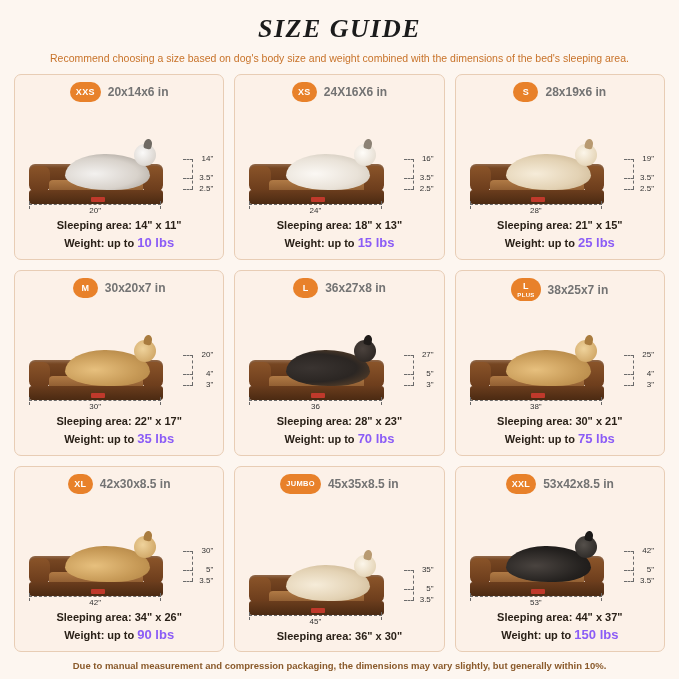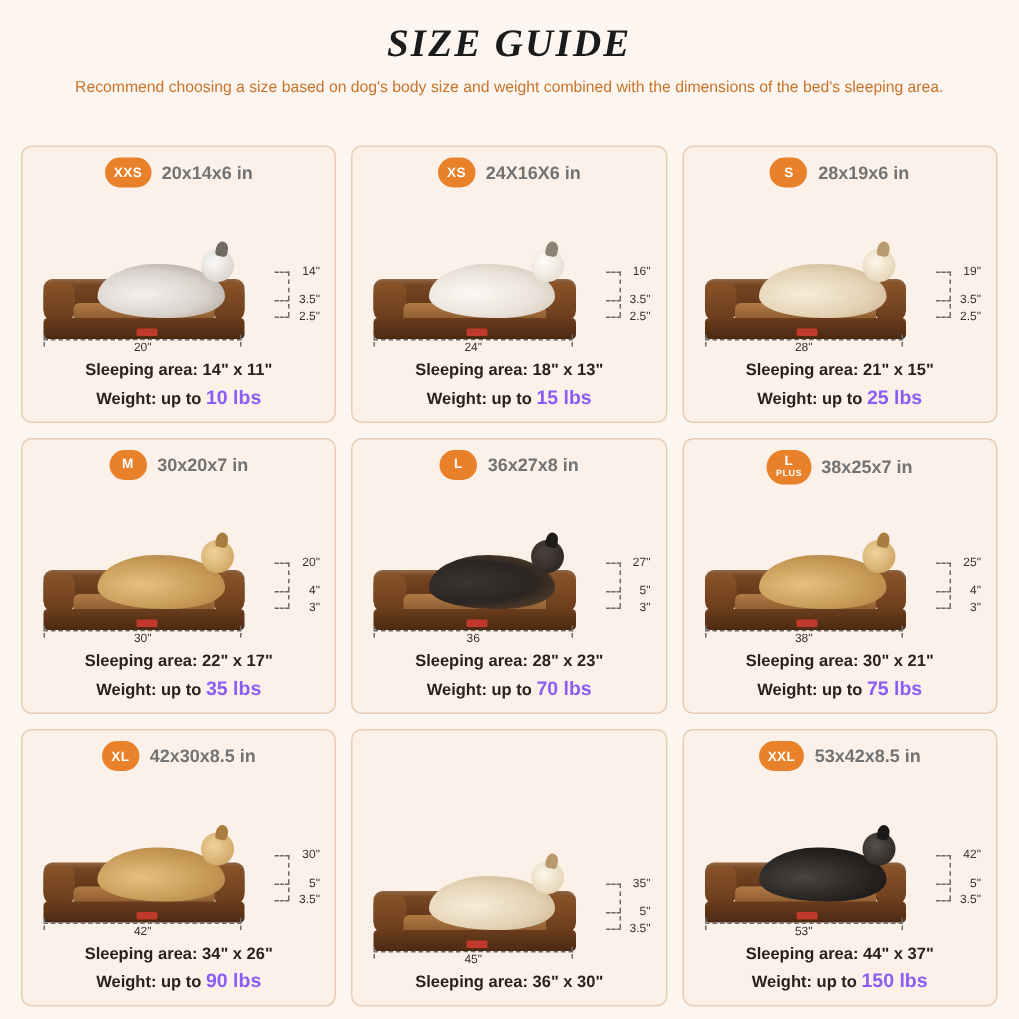--- a/index.html
+++ b/index.html
@@ -30,21 +30,20 @@
     color: #c8732a;
     margin-bottom: 10px;
   }
 
   .grid {
     flex: 1;
     display: grid;
     grid-template-columns: repeat(3, 1fr);
     grid-template-rows: repeat(3, 1fr);
     gap: 10px;
-    margin-top: 23px;
   }
 
   .card {
     background: #fcf1e8;
     border: 1px solid #e8cdb5;
     border-radius: 7px;
     padding: 7px 8px 6px 8px;
     display:flex; flex-direction:column;
     position: relative;
   }
@@ -434,20 +433,26 @@
             <div class="lbl l3">3.5"</div>
           </div>
           <div class="dim-bottom"><span>42"</span></div>
         </div>
         <div class="stats">
           <div class="line"><span>Sleeping area: </span><span class="val">34" x 26"</span></div>
           <div class="line weight"><span>Weight: up to </span><span class="num">90 lbs</span></div>
         </div>
       </div>
       <div class="card">
+        <div class="card-head">
+          <div class="badge small-txt">
+            <span>JUMBO</span>
+          </div>
+          <div class="dims">45x35x8.5 in</div>
+        </div>
         <div class="figure">
           <div class="bed">
             <div class="back"></div>
             <div class="arm-l"></div>
             <div class="arm-r"></div>
             <div class="cushion"></div>
             <div class="base"></div>
             <div class="tag"></div>
           </div>
           <div class="dog cream">
@@ -500,13 +505,14 @@
           </div>
           <div class="dim-bottom"><span>53"</span></div>
         </div>
         <div class="stats">
           <div class="line"><span>Sleeping area: </span><span class="val">44" x 37"</span></div>
           <div class="line weight"><span>Weight: up to </span><span class="num">150 lbs</span></div>
         </div>
       </div>
     </div>
 
+  <div class="footer">Due to manual measurement and compression packaging, the dimensions may vary slightly, but generally within 10%.</div>
 </div>
 
 </body></html>

